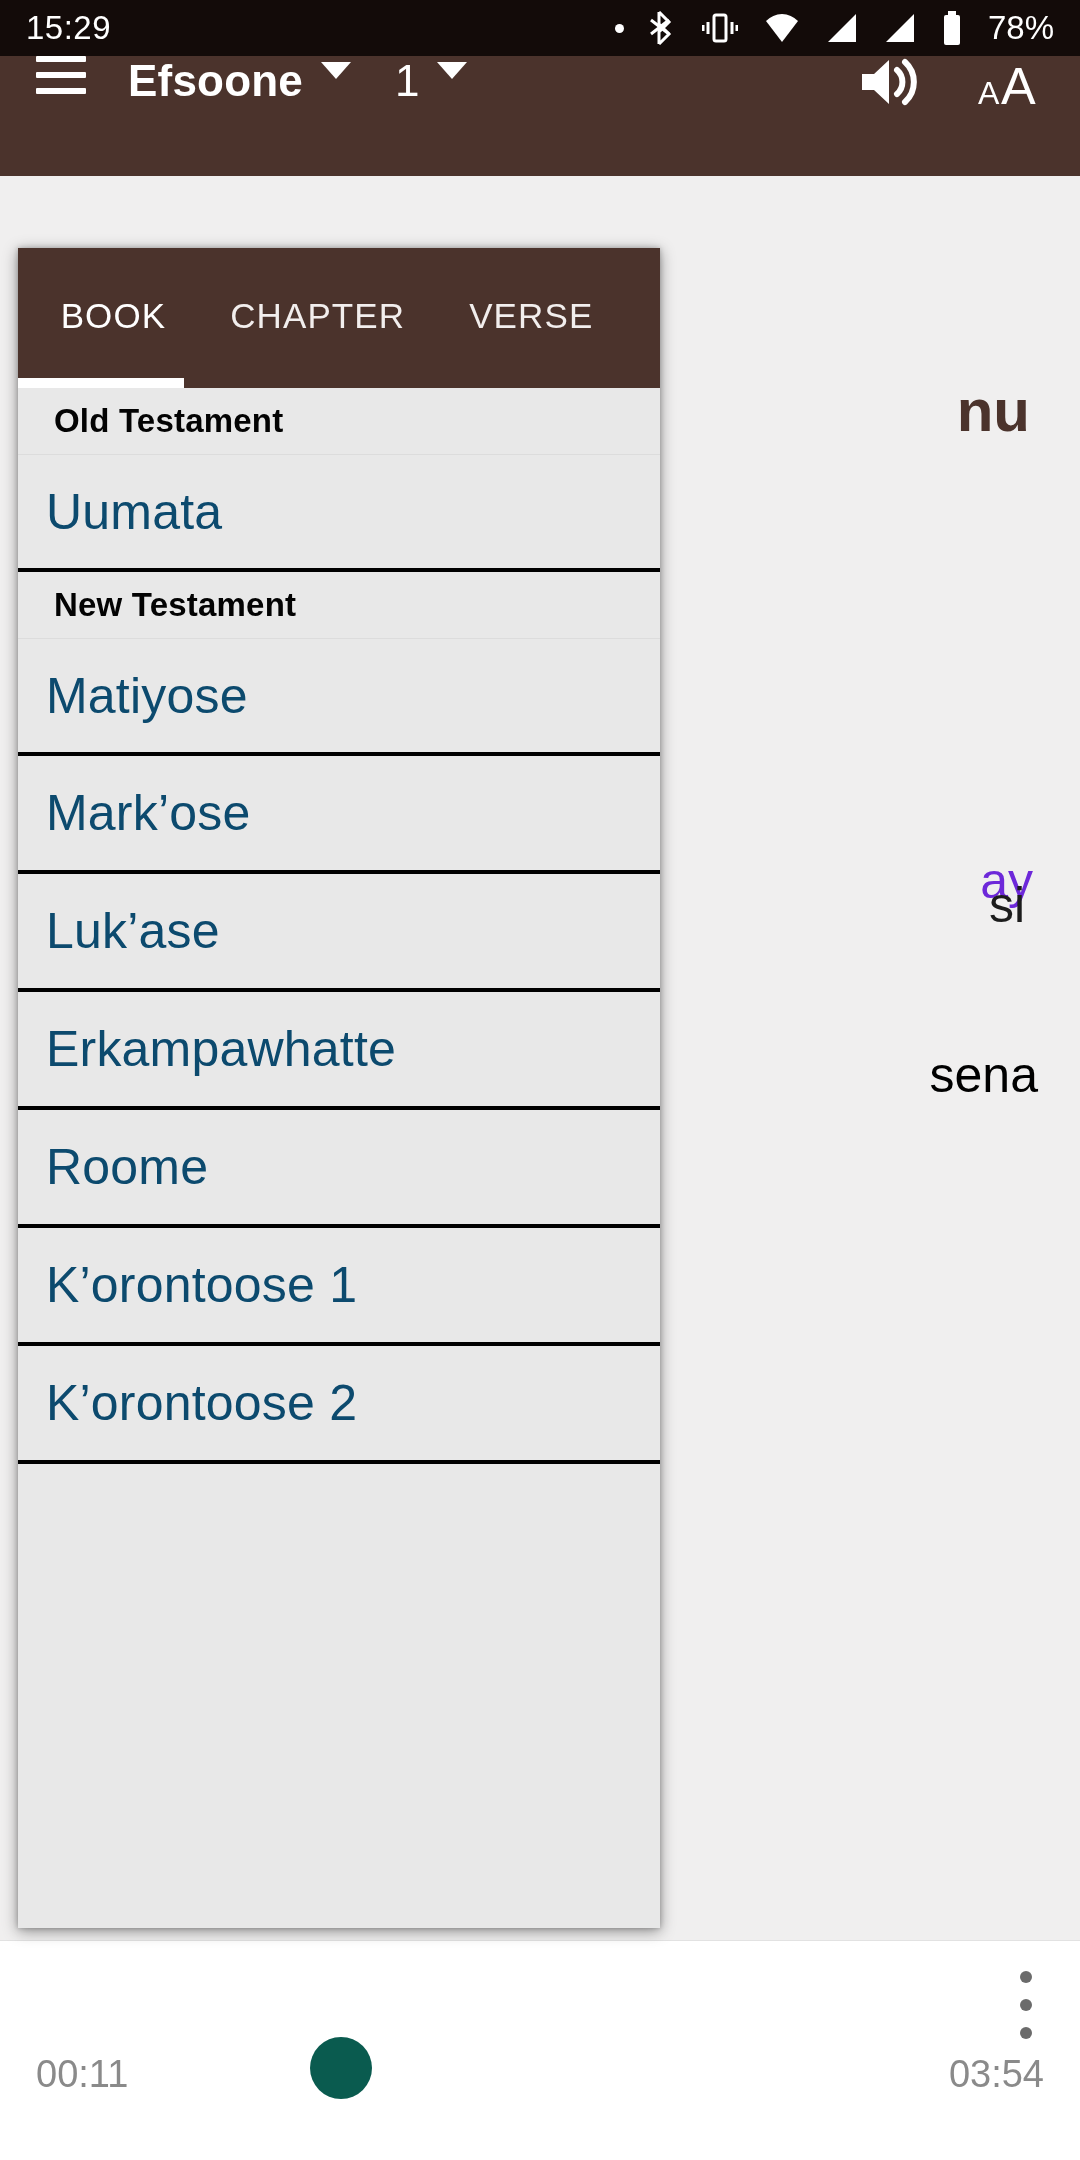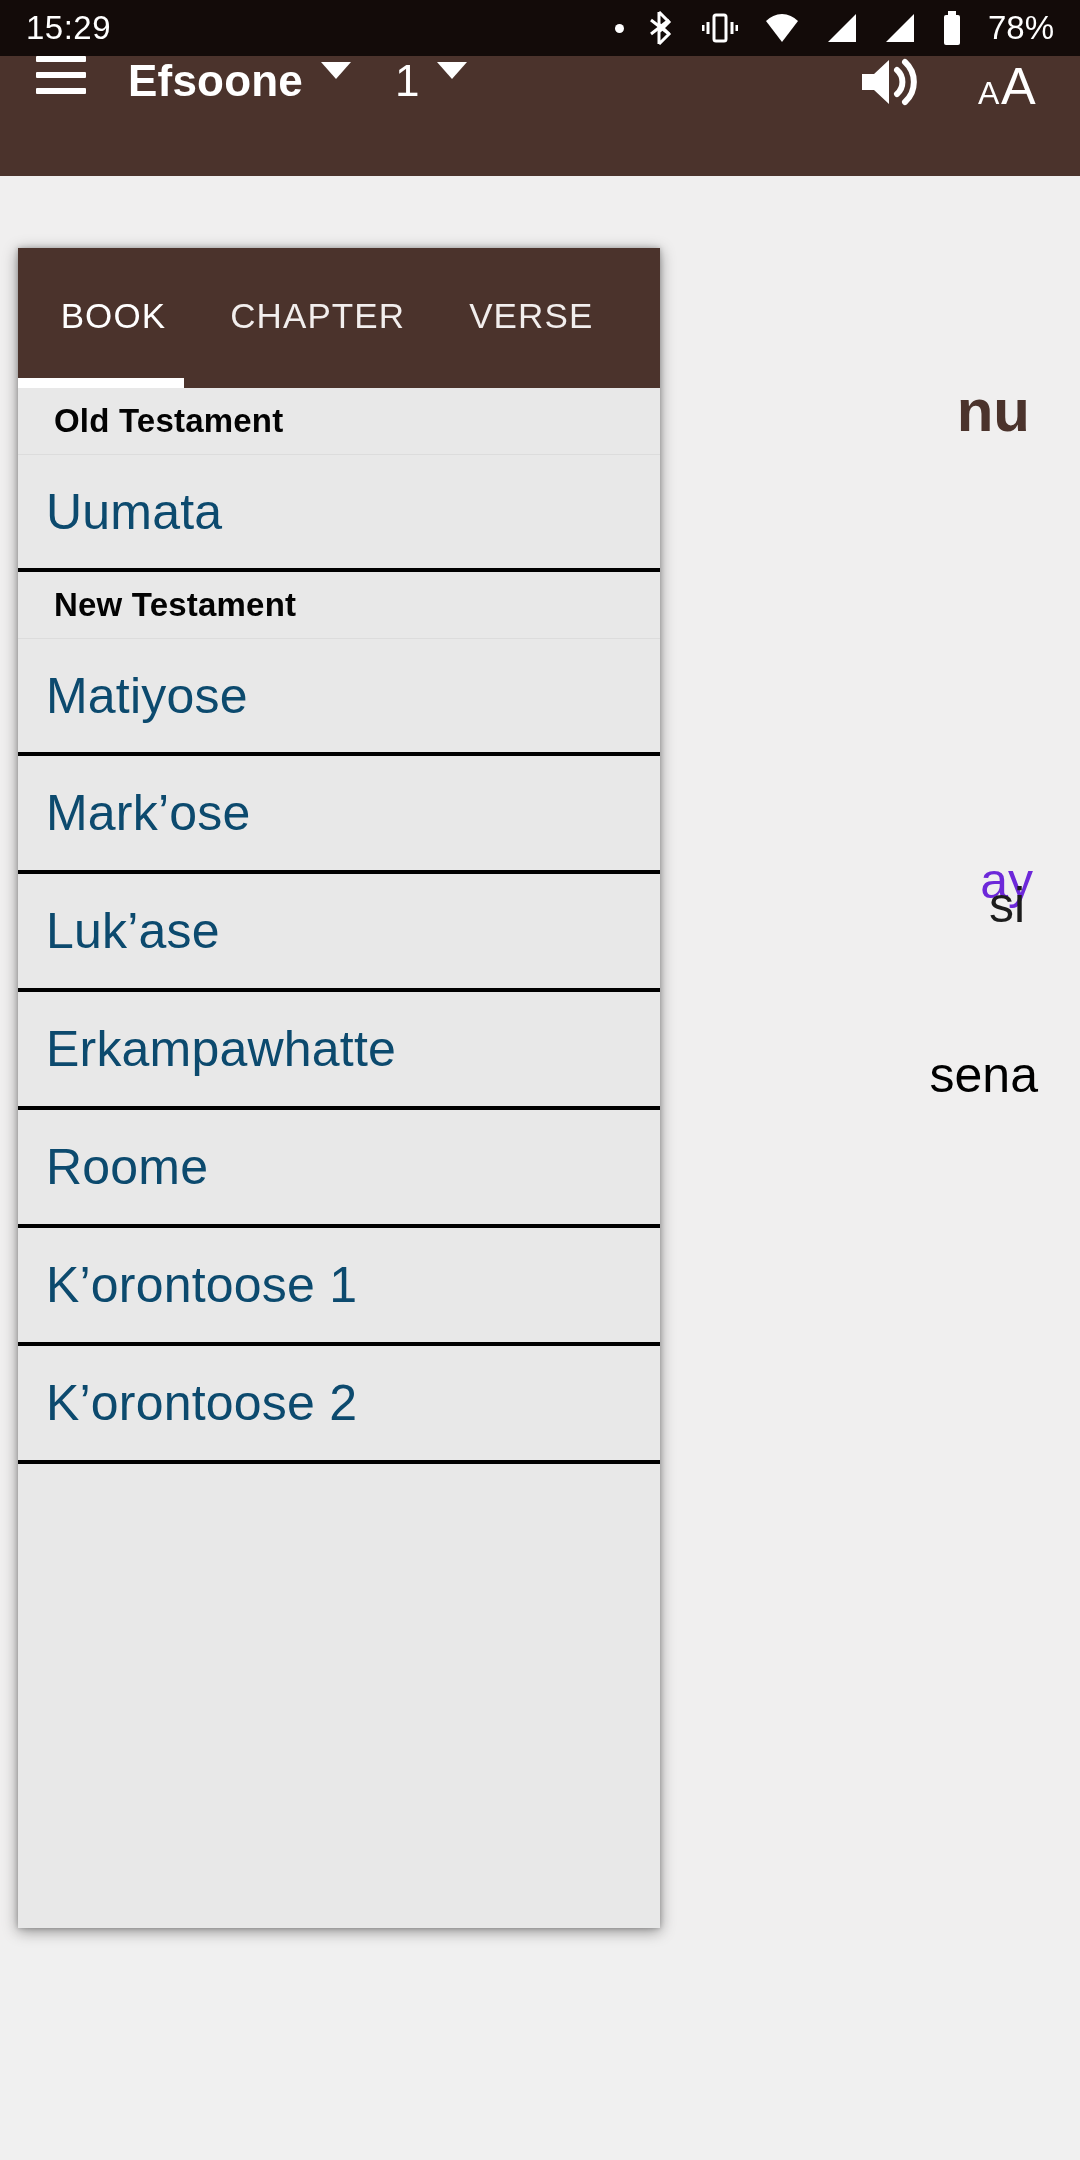--- a/index.html
+++ b/index.html
@@ -214,20 +214,30 @@
     </div>
   </div>
 
   <div class="reader">
     <div class="reader-heading">nu</div>
     <div class="reader-line-a">ay</div>
     <div class="reader-line-b">si</div>
     <div class="reader-line-c">sena</div>
   </div>
 
+  <div class="player">
+    <div class="player-time-left">00:11</div>
+    <div class="player-play"></div>
+    <div class="player-time-right">03:54</div>
+    <div class="player-overflow">
+      <span></span>
+        <span></span>
+        <span></span>
+    </div>
+  </div>
 
   <div class="panel">
 
     <div class="tabbar">
       <div class="tab">BOOK</div>
       <div class="tab inactive">CHAPTER</div>
       <div class="tab inactive">VERSE</div>
       <div class="tab-indicator"></div>
     </div>
 

